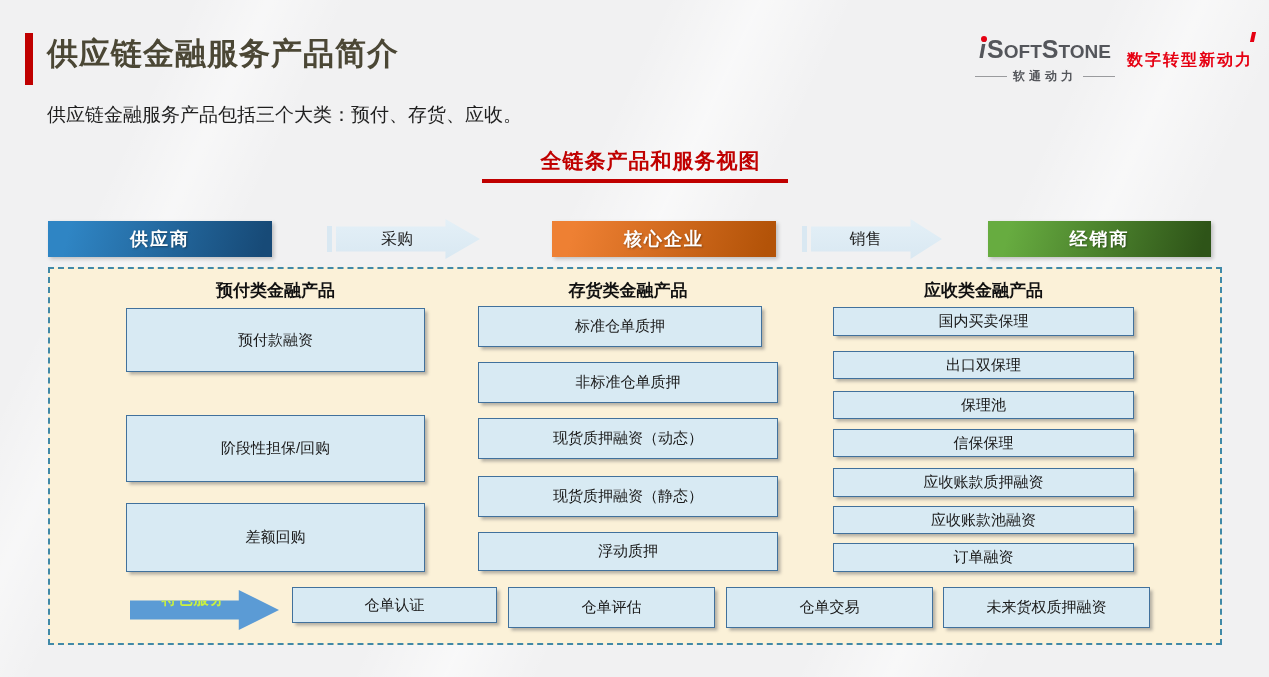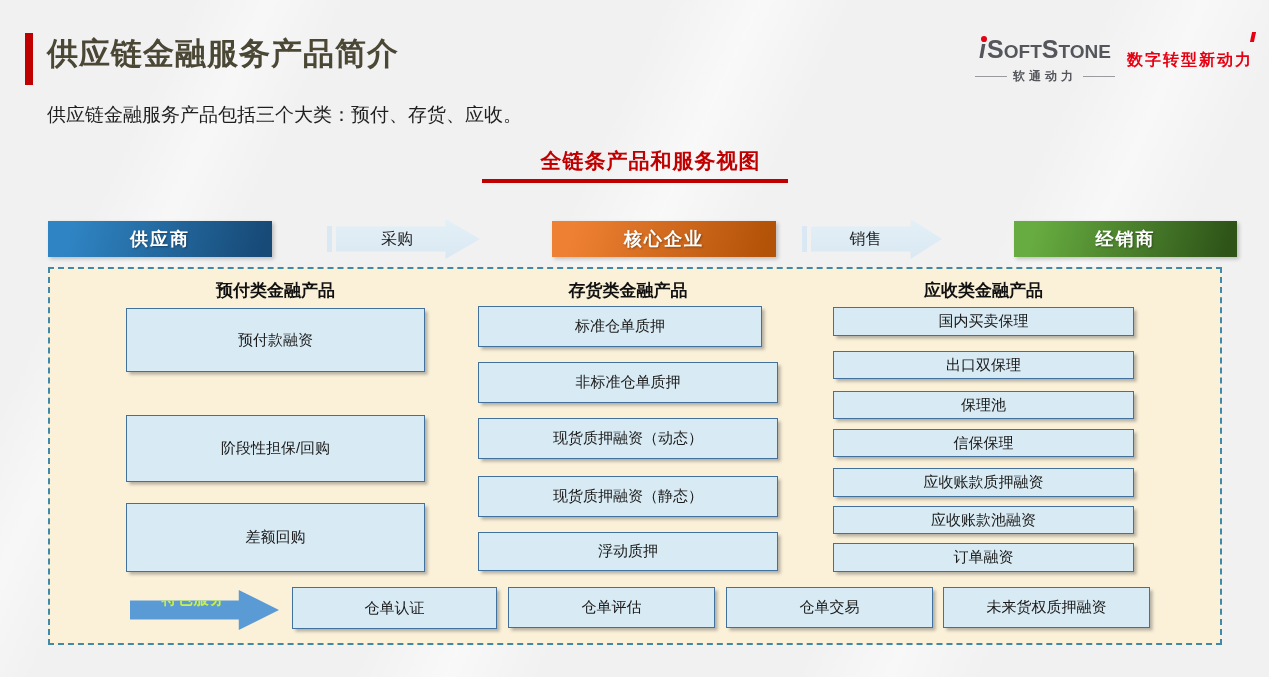--- a/index.html
+++ b/index.html
@@ -125,21 +125,21 @@
   </div>
   <div class="flow-node flow-orange" style="left:552px; width:224px;">
     <span>核心企业</span>
   </div>
   <div class="proc-arrow" style="left:802px; width:140px;">
     <span class="proc-bar"></span>
     <span class="proc-body">
       <span class="proc-label">销售</span>
     </span>
   </div>
-  <div class="flow-node flow-green" style="left:1014px; width:223px;">
+  <div class="flow-node flow-green" style="left:988px; width:223px;">
     <span>经销商</span>
   </div>
 
   <div class="panel"></div>
 
   <div class="col-header" style="left:126px; width:299px;">预付类金融产品</div>
   <div class="col-header" style="left:478px; width:300px;">存货类金融产品</div>
   <div class="col-header" style="left:833px; width:301px;">应收类金融产品</div>
 
   <div class="pbox" style="left:126px; width:299px; top:308px; height:64px;">预付款融资</div>
@@ -156,18 +156,18 @@
   <div class="pbox" style="left:833px; width:301px; top:351px; height:28px;">出口双保理</div>
   <div class="pbox" style="left:833px; width:301px; top:391px; height:28px;">保理池</div>
   <div class="pbox" style="left:833px; width:301px; top:429px; height:28px;">信保保理</div>
   <div class="pbox" style="left:833px; width:301px; top:468px; height:29px;">应收账款质押融资</div>
   <div class="pbox" style="left:833px; width:301px; top:506px; height:28px;">应收账款池融资</div>
   <div class="pbox" style="left:833px; width:301px; top:543px; height:29px;">订单融资</div>
 
   <div class="special-arrow">
     <span>特色服务</span>
   </div>
-  <div class="pbox" style="left:292px; width:205px; top:587px; height:42px;">仓单认证</div>
+  <div class="pbox" style="left:292px; width:205px; top:587px; height:36px;">仓单认证</div>
   <div class="pbox" style="left:508px; width:207px; top:587px; height:41px;">仓单评估</div>
   <div class="pbox" style="left:726px; width:207px; top:587px; height:41px;">仓单交易</div>
   <div class="pbox" style="left:943px; width:207px; top:587px; height:41px;">未来货权质押融资</div>
 
 </div>
 
 </body></html>

